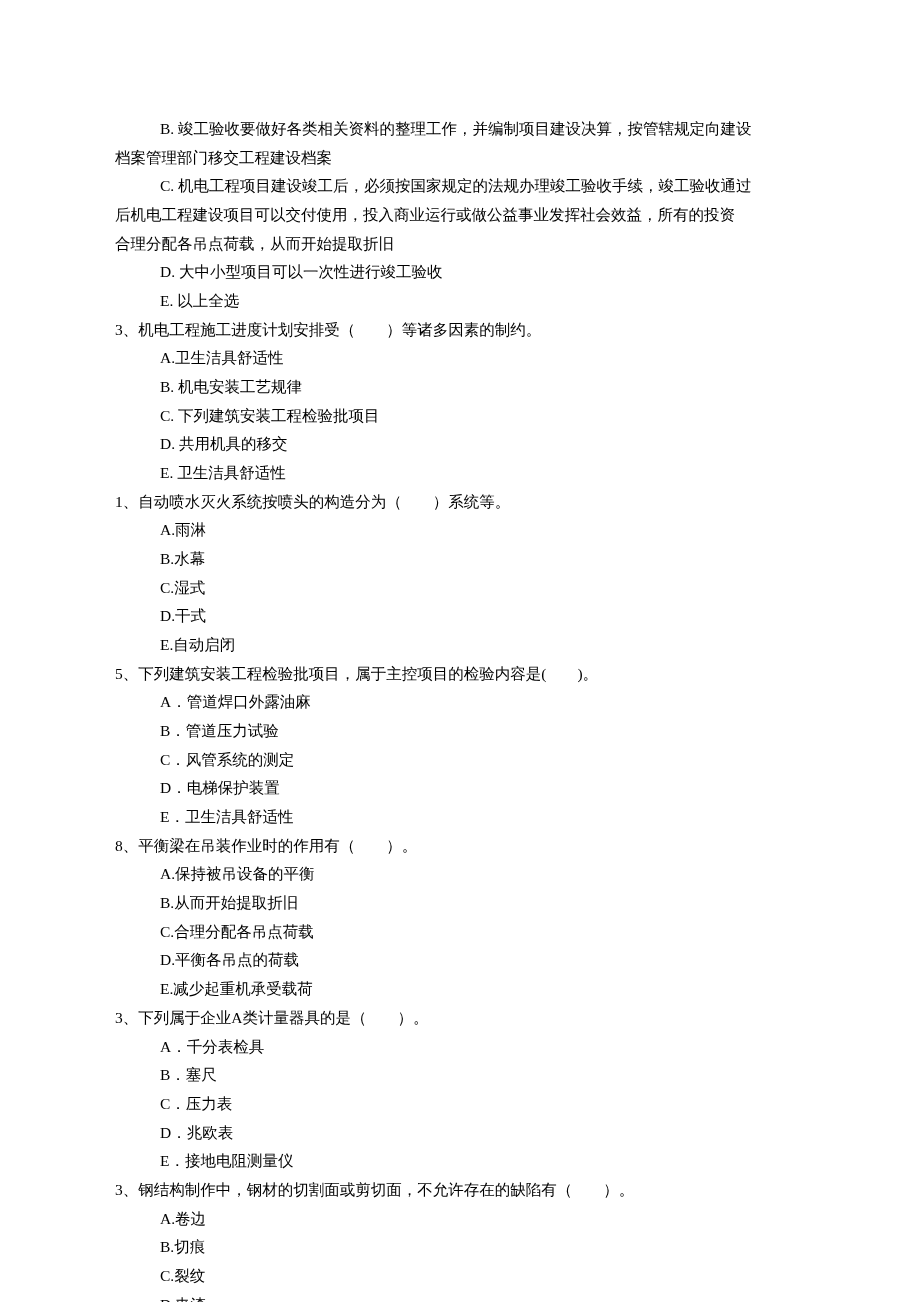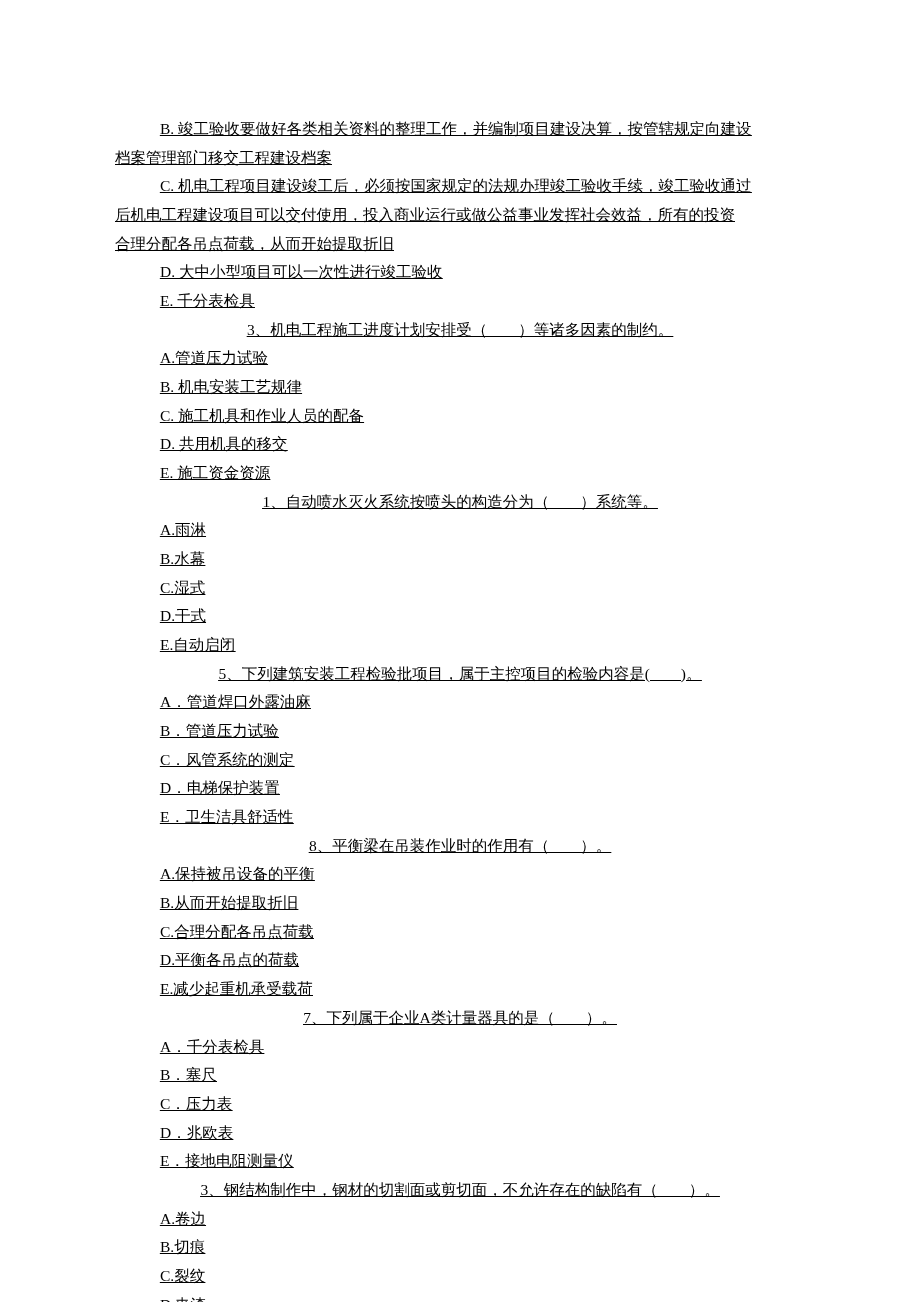--- a/index.html
+++ b/index.html
@@ -1,48 +1,48 @@
 <!DOCTYPE html>
 <html><head>
   <meta charset="utf-8">
   <style>
-    * { margin: 0; padding: 0; box-sizing: border-box; text-decoration: underline; }
+    * { margin: 0; padding: 0; box-sizing: border-box; }
     body {
       font-family: "SimSun", "宋体", serif;
       font-size: 15.5px;
       line-height: 1.85;
       color: #000;
       background: #fff;
       width: 920px;
       min-height: 1302px;
       padding: 115px 115px 40px 115px;
       position: relative;
     }
     .option-b-cont { text-indent: 2.9em; }
     .para-cont { text-indent: 0; }
     .option { text-indent: 2.9em; }
-    .question { text-indent: 0; text-align: center; }
+    .question { text-indent: 0; }
   </style>
 </head>
 <body>
 
 <p class="option-b-cont">B. 竣工验收要做好各类相关资料的整理工作，并编制项目建设决算，按管辖规定向建设</p>
 <p class="para-cont">档案管理部门移交工程建设档案</p>
 <p class="option-b-cont">C. 机电工程项目建设竣工后，必须按国家规定的法规办理竣工验收手续，竣工验收通过</p>
 <p class="para-cont">后机电工程建设项目可以交付使用，投入商业运行或做公益事业发挥社会效益，所有的投资</p>
 <p class="para-cont">合理分配各吊点荷载，从而开始提取折旧</p>
 <p class="option">D. 大中小型项目可以一次性进行竣工验收</p>
-<p class="option">E. 千分表检具</p>
+<p class="option">E. 以上全选</p>
 
 <p class="question">3、机电工程施工进度计划安排受（　　）等诸多因素的制约。</p>
-<p class="option">A.管道压力试验</p>
+<p class="option">A.卫生洁具舒适性</p>
 <p class="option">B. 机电安装工艺规律</p>
-<p class="option">C. 施工机具和作业人员的配备</p>
+<p class="option">C. 下列建筑安装工程检验批项目</p>
 <p class="option">D. 共用机具的移交</p>
-<p class="option">E. 施工资金资源</p>
+<p class="option">E. 卫生洁具舒适性</p>
 
 <p class="question">1、自动喷水灭火系统按喷头的构造分为（　　）系统等。</p>
 <p class="option">A.雨淋</p>
 <p class="option">B.水幕</p>
 <p class="option">C.湿式</p>
 <p class="option">D.干式</p>
 <p class="option">E.自动启闭</p>
 
 <p class="question">5、下列建筑安装工程检验批项目，属于主控项目的检验内容是(　　)。</p>
 <p class="option">A．管道焊口外露油麻</p>
@@ -51,21 +51,21 @@
 <p class="option">D．电梯保护装置</p>
 <p class="option">E．卫生洁具舒适性</p>
 
 <p class="question">8、平衡梁在吊装作业时的作用有（　　）。</p>
 <p class="option">A.保持被吊设备的平衡</p>
 <p class="option">B.从而开始提取折旧</p>
 <p class="option">C.合理分配各吊点荷载</p>
 <p class="option">D.平衡各吊点的荷载</p>
 <p class="option">E.减少起重机承受载荷</p>
 
-<p class="question">7、下列属于企业A类计量器具的是（　　）。</p>
+<p class="question">3、下列属于企业A类计量器具的是（　　）。</p>
 <p class="option">A．千分表检具</p>
 <p class="option">B．塞尺</p>
 <p class="option">C．压力表</p>
 <p class="option">D．兆欧表</p>
 <p class="option">E．接地电阻测量仪</p>
 
 <p class="question">3、钢结构制作中，钢材的切割面或剪切面，不允许存在的缺陷有（　　）。</p>
 <p class="option">A.卷边</p>
 <p class="option">B.切痕</p>
 <p class="option">C.裂纹</p>

